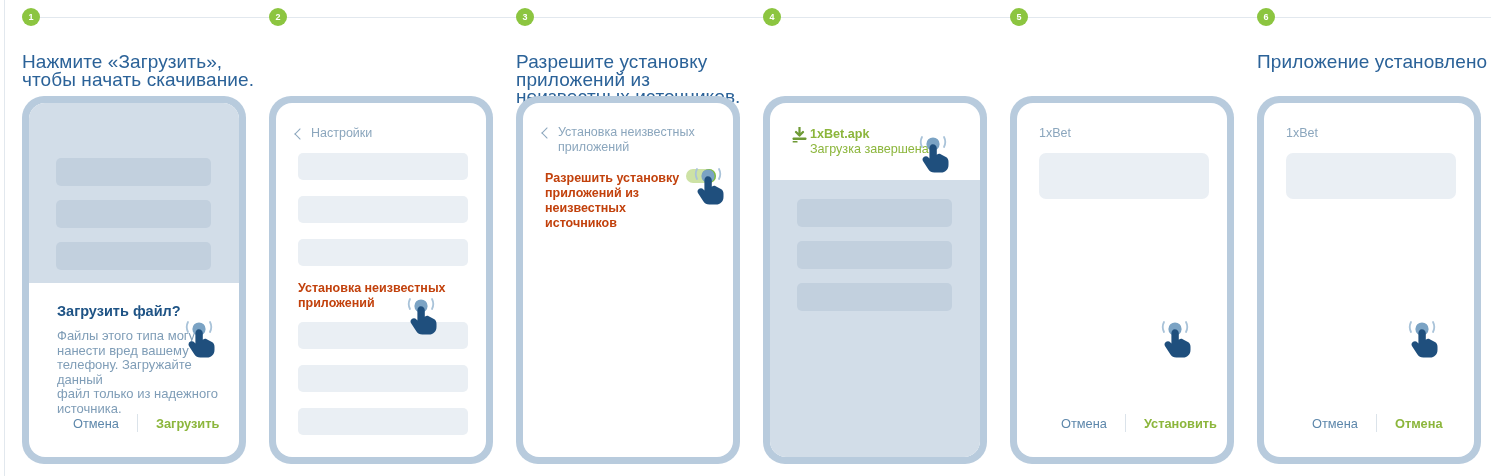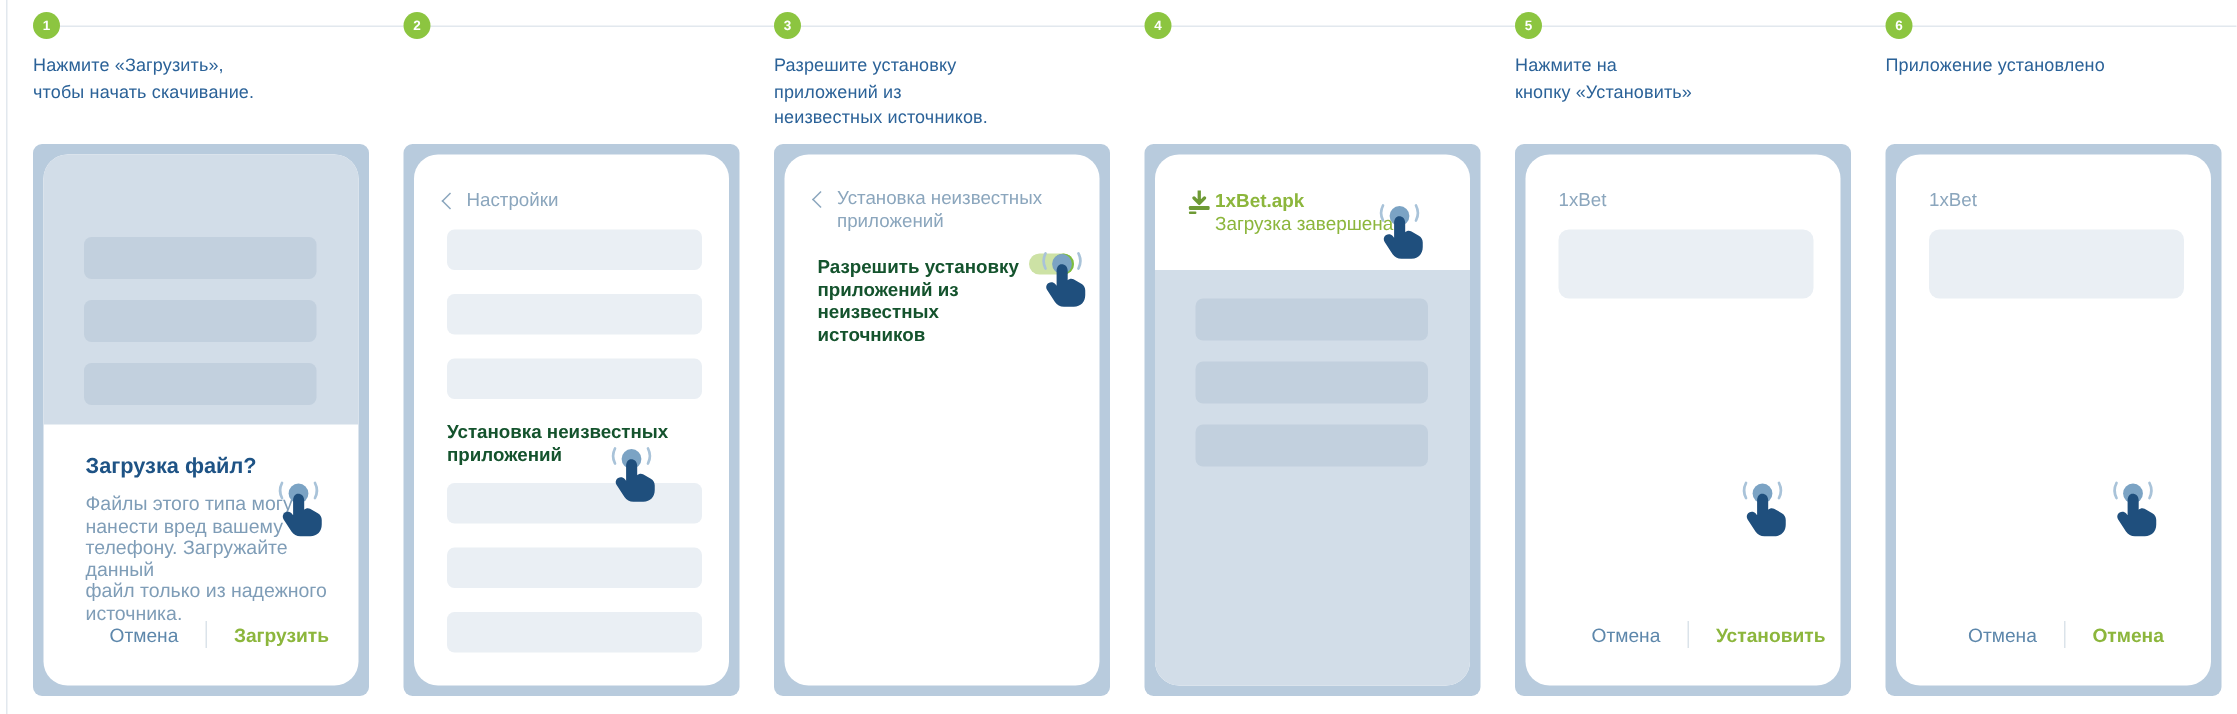--- a/index.html
+++ b/index.html
@@ -66,38 +66,38 @@
     font-size: 9px;
     font-weight: bold;
     line-height: 18px;
     text-align: center;
     z-index: 2;
   }
 
   
   .caption {
     color: #2b6298;
-    font-size: 12px;
+    font-size: 19px;
     line-height: 17.5px;
-    margin-top: 1px;
+    margin-top: 19px;
     white-space: pre-line;
     letter-spacing: 0.1px;
   }
 
   
   .phone-wrap {
     position: absolute;
     left: 0;
     top: 96px;
   }
   .phone {
     position: relative;
     width: 224px;
     height: 368px;
-    border-radius: 6px;
+    border-radius: 22px;
     background: #b8cbdd;
     box-sizing: border-box;
     padding: 7px;
   }
   .screen {
     position: relative;
     width: 210px;
     height: 354px;
     border-radius: 16px;
     background: #ffffff;
@@ -134,21 +134,21 @@
     height: 7px;
     border-left: 1.8px solid #8ba6bd;
     border-bottom: 1.8px solid #8ba6bd;
     transform: rotate(45deg);
     margin-top: 4px;
     flex: 0 0 auto;
   }
 
   .green-label {
     position: absolute;
-    color: #14532d;
+    color: #c2410c;
     font-size: 12.5px;
     font-weight: bold;
     line-height: 15px;
     white-space: pre-line;
   }
 
   
   .dialog-title {
     position: absolute;
     color: #1e5385;
@@ -247,21 +247,21 @@
 
     <div class="phone-wrap">
       <div class="phone">
         <div class="screen">
 
           <div class="dim" style="top:0;height:180px;"></div>
           <div class="bar" style="left:27px;top:55px;width:155px;height:28px;"></div>
           <div class="bar" style="left:27px;top:97px;width:155px;height:28px;"></div>
           <div class="bar" style="left:27px;top:139px;width:155px;height:28px;"></div>
 
-          <div class="dialog-title" style="left:28px;top:200px;">Загрузка файл?</div>
+          <div class="dialog-title" style="left:28px;top:200px;">Загрузить файл?</div>
           <div class="dialog-body" style="left:28px;top:226px;width:170px;">Файлы этого типа могут
 нанести вред вашему
 телефону. Загружайте данный
 файл только из надежного
 источника.</div>
 
           <div class="dlg-actions" style="left:44px;top:311px;">
             <span class="dlg-cancel">Отмена</span>
             <span class="dlg-sep"></span>
             <span class="dlg-confirm">Загрузить</span>
@@ -400,22 +400,20 @@
         </svg>
       </div>
     </div>
   </div>
 
   <div class="step">
     <div class="step-head">
       <div class="step-line"></div>
       <div class="badge">5</div>
     </div>
-    <div class="caption">Нажмите на
-кнопку «Установить»</div>
 
     <div class="phone-wrap">
       <div class="phone">
         <div class="screen">
 
           <div class="scr-head" style="left:22px;top:23px;">
             <span>1xBet</span>
           </div>
 
           <div class="bar light" style="left:22px;top:50px;width:170px;height:46px;border-radius:7px;"></div>

